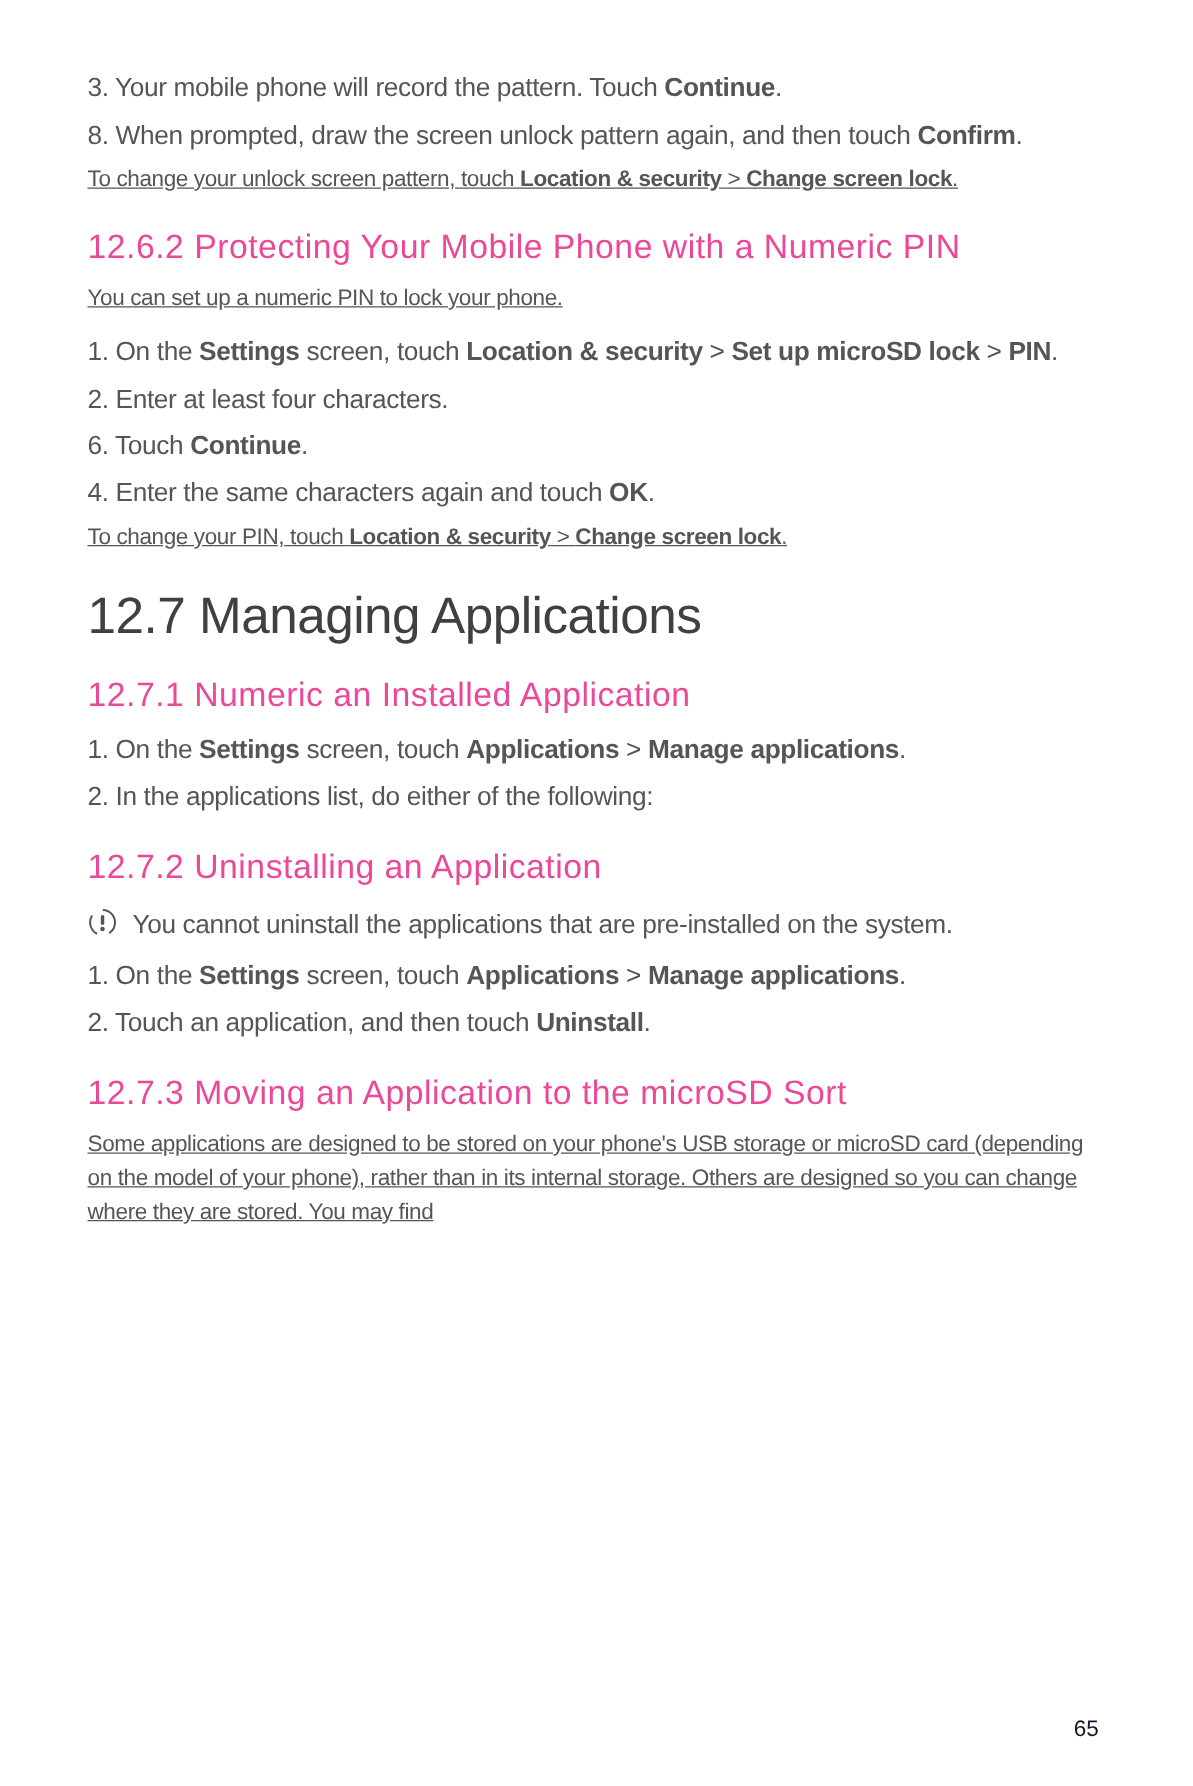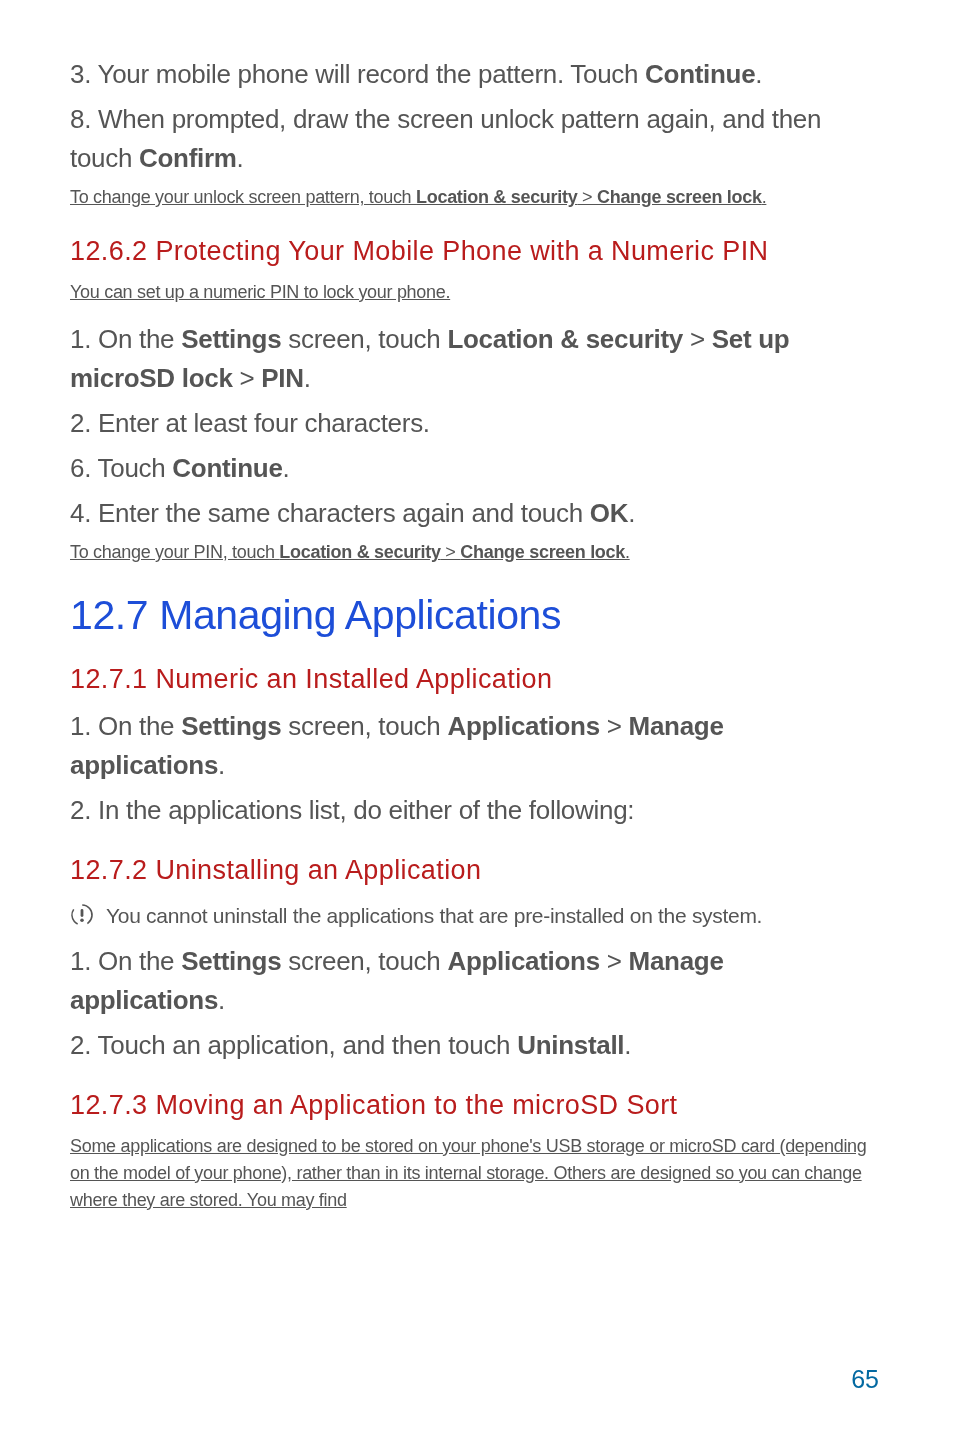--- a/index.html
+++ b/index.html
@@ -10,45 +10,45 @@
     body {
       background: #ffffff;
       font-family: Arial, Helvetica, sans-serif;
       color: #555555;
       width: 954px;
       min-height: 1429px;
       padding: 55px 70px 35px 70px;
       position: relative;
     }
     .step {
-      font-size: 26px;
+      font-size: 21px;
       line-height: 1.5;
       margin-bottom: 6px;
       letter-spacing: -0.3px;
     }
     .para {
       font-size: 18px;
       line-height: 1.5;
       margin-bottom: 6px;
       letter-spacing: -0.3px;
       text-decoration: underline;
     }
     .h3 {
       font-size: 27px;
       font-weight: normal;
-      color: #b91c1c;
+      color: #ec4899;
       margin-top: 25px;
       margin-bottom: 12px;
       font-family: "Arial Narrow", Arial, sans-serif;
       letter-spacing: 0.4px;
     }
     .h2 {
       font-size: 41px;
       font-weight: normal;
-      color: #1d4ed8;
+      color: #404040;
       margin-top: 26px;
       margin-bottom: 18px;
       font-family: "Arial Narrow", Arial, sans-serif;
       letter-spacing: -0.4px;
     }
     .b {
       font-weight: bold;
     }
     .bullet-list {
       list-style: none;
@@ -70,41 +70,41 @@
       left: 10px;
       top: 0;
     }
     .menu-icon {
       display: inline-block;
       vertical-align: middle;
       margin: 0 4px;
     }
     .note-line {
       display: flex;
-      align-items: flex-start;
+      align-items: flex-end;
       margin-top: 14px;
       margin-bottom: 10px;
     }
     .note-icon {
       display: inline-block;
       margin-right: 12px;
       margin-top: 3px;
       flex-shrink: 0;
     }
     .note-text {
       font-size: 21px;
       line-height: 1.5;
       letter-spacing: -0.3px;
     }
     .page-number {
       position: absolute;
       bottom: 35px;
       right: 75px;
-      font-size: 25px;
-      color: #0369a1;
+      font-size: 18px;
+      color: #0f172a;
     }
     .spacer {
       height: 8px;
     }
   </style>
 </head>
 <body>
 
 <p class="step">
   <span>3. Your mobile phone will record the pattern. Touch </span><span class="b">Continue</span><span>.</span>

